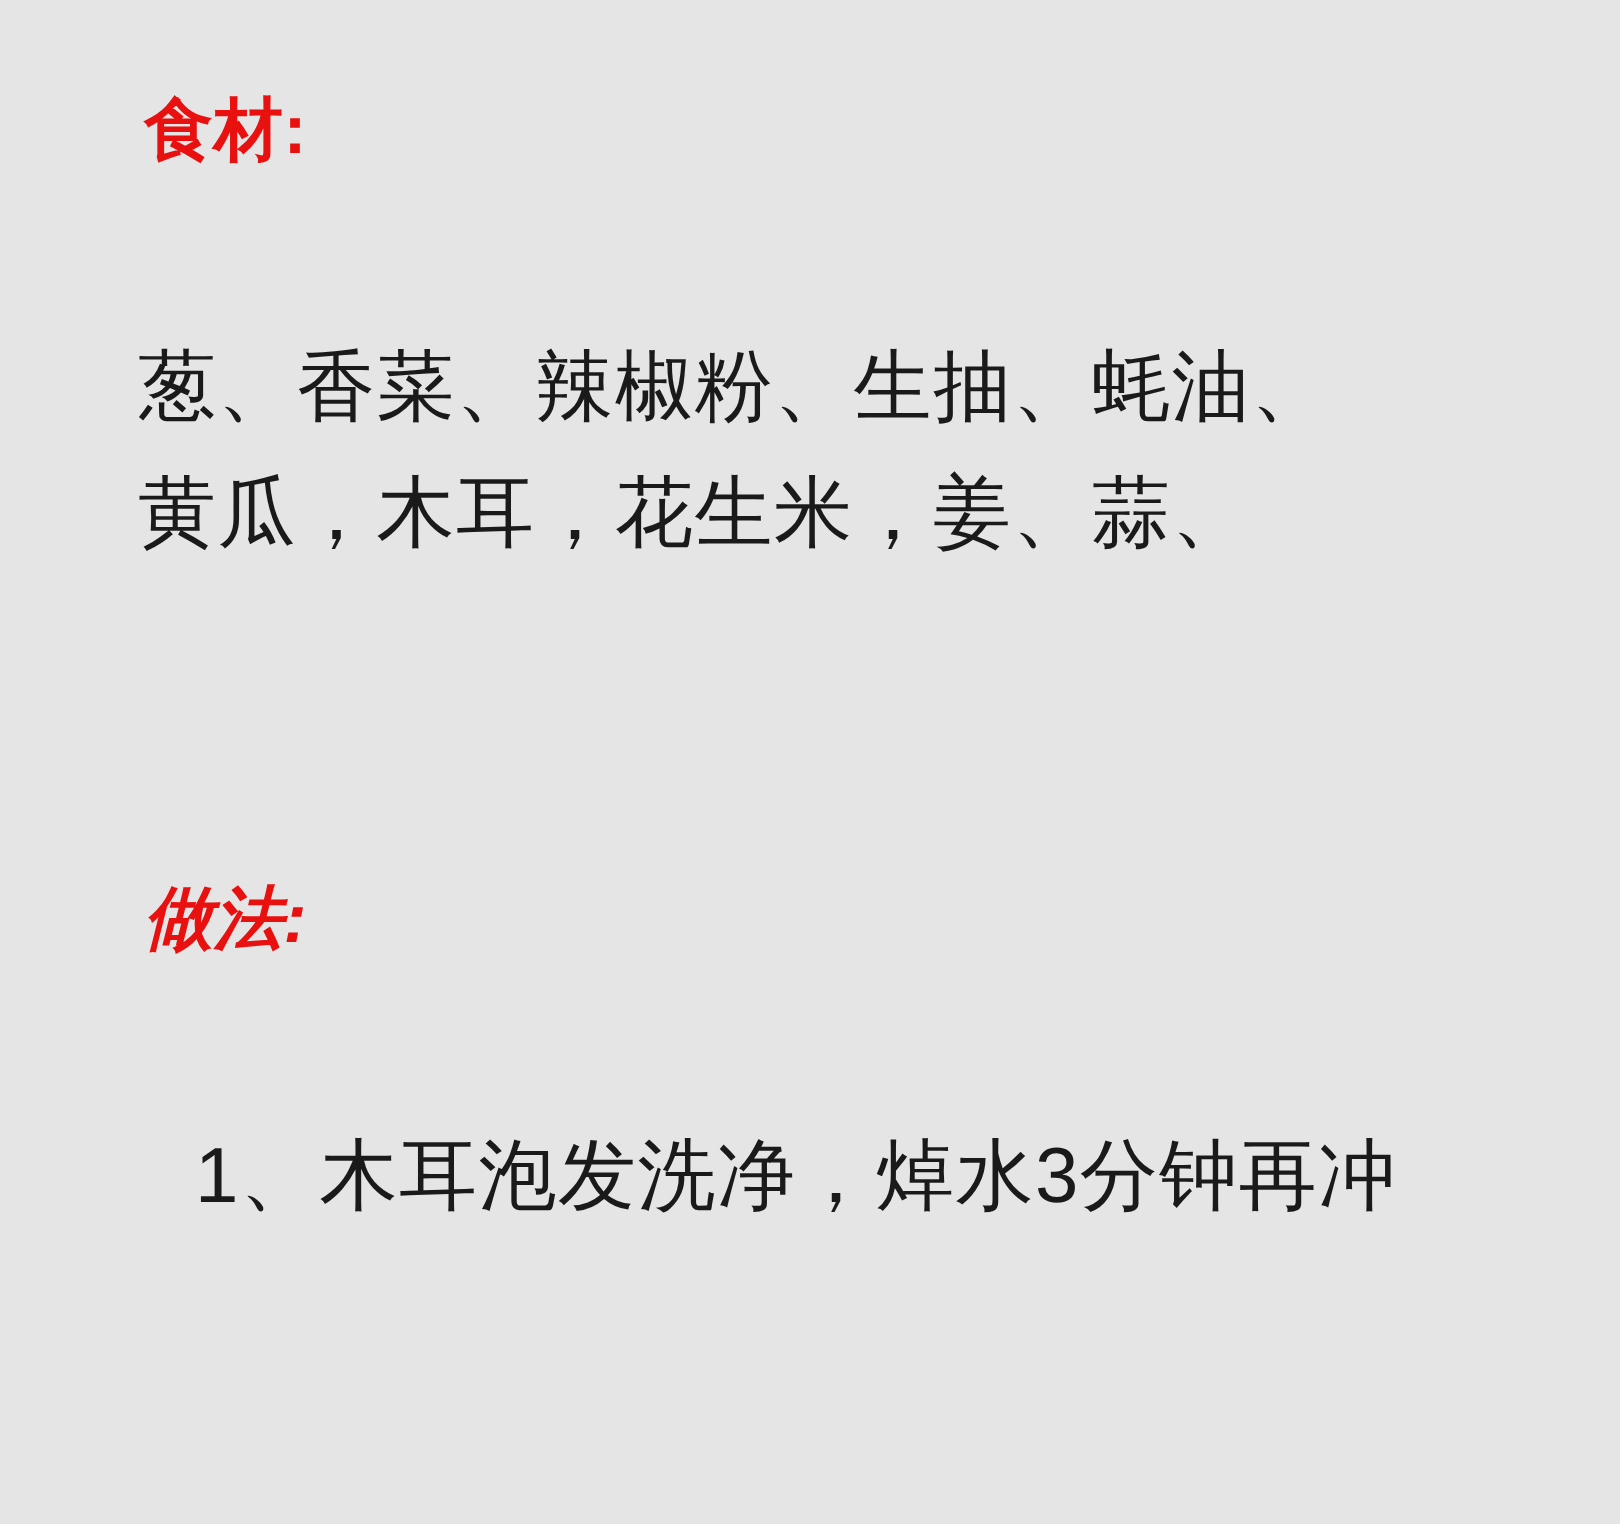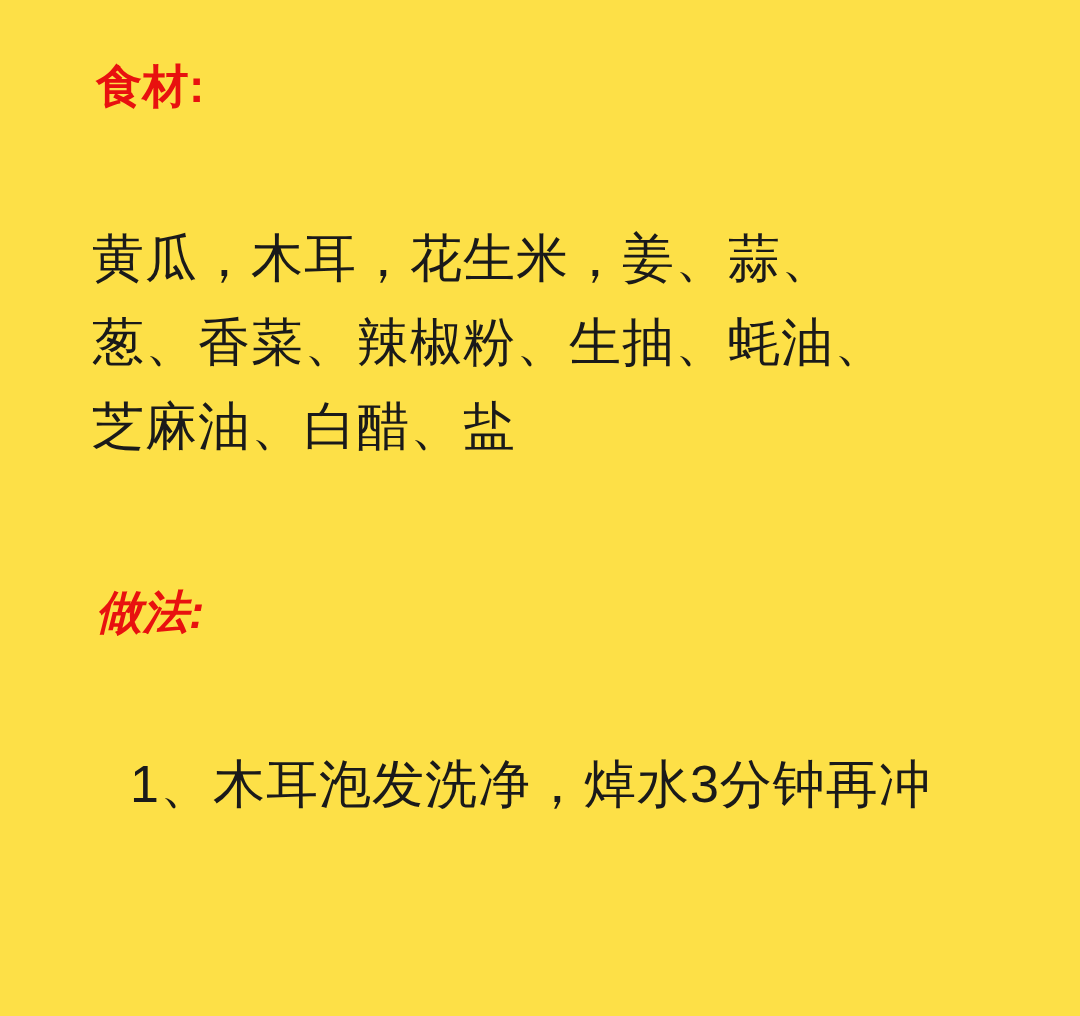--- a/index.html
+++ b/index.html
@@ -10,21 +10,21 @@
   body {
     width: 1080px;
     height: 1016px;
     overflow: hidden;
     font-family: "Liberation Sans", "DejaVu Sans", sans-serif;
   }
   .page {
     position: relative;
     width: 1080px;
     height: 1016px;
-    background: #fde047;
+    background: #e5e5e5;
     box-sizing: border-box;
     padding: 0 96px;
   }
   .section-heading {
     color: #e8110f;
     font-weight: bold;
     font-size: 46px;
     line-height: 1.05;
     letter-spacing: 0.5px;
     white-space: pre;
@@ -66,23 +66,22 @@
   }
 </style>
 </head>
 <body>
 
 <div class="page">
 
   <div class="section-heading ingredients-heading">食材:</div>
 
   <div class="body-text ingredients-body">
+    <span class="line">葱、香菜、辣椒粉、生抽、蚝油、</span>
     <span class="line">黄瓜，木耳，花生米，姜、蒜、</span>
-    <span class="line">葱、香菜、辣椒粉、生抽、蚝油、</span>
-    <span class="line">芝麻油、白醋、盐</span>
   </div>
 
   <div class="section-heading steps-heading">做法:</div>
 
   <div class="body-text steps-body">
     <span class="line">1、木耳泡发洗净，焯水3分钟再冲</span>
   </div>
 
 </div>
 

